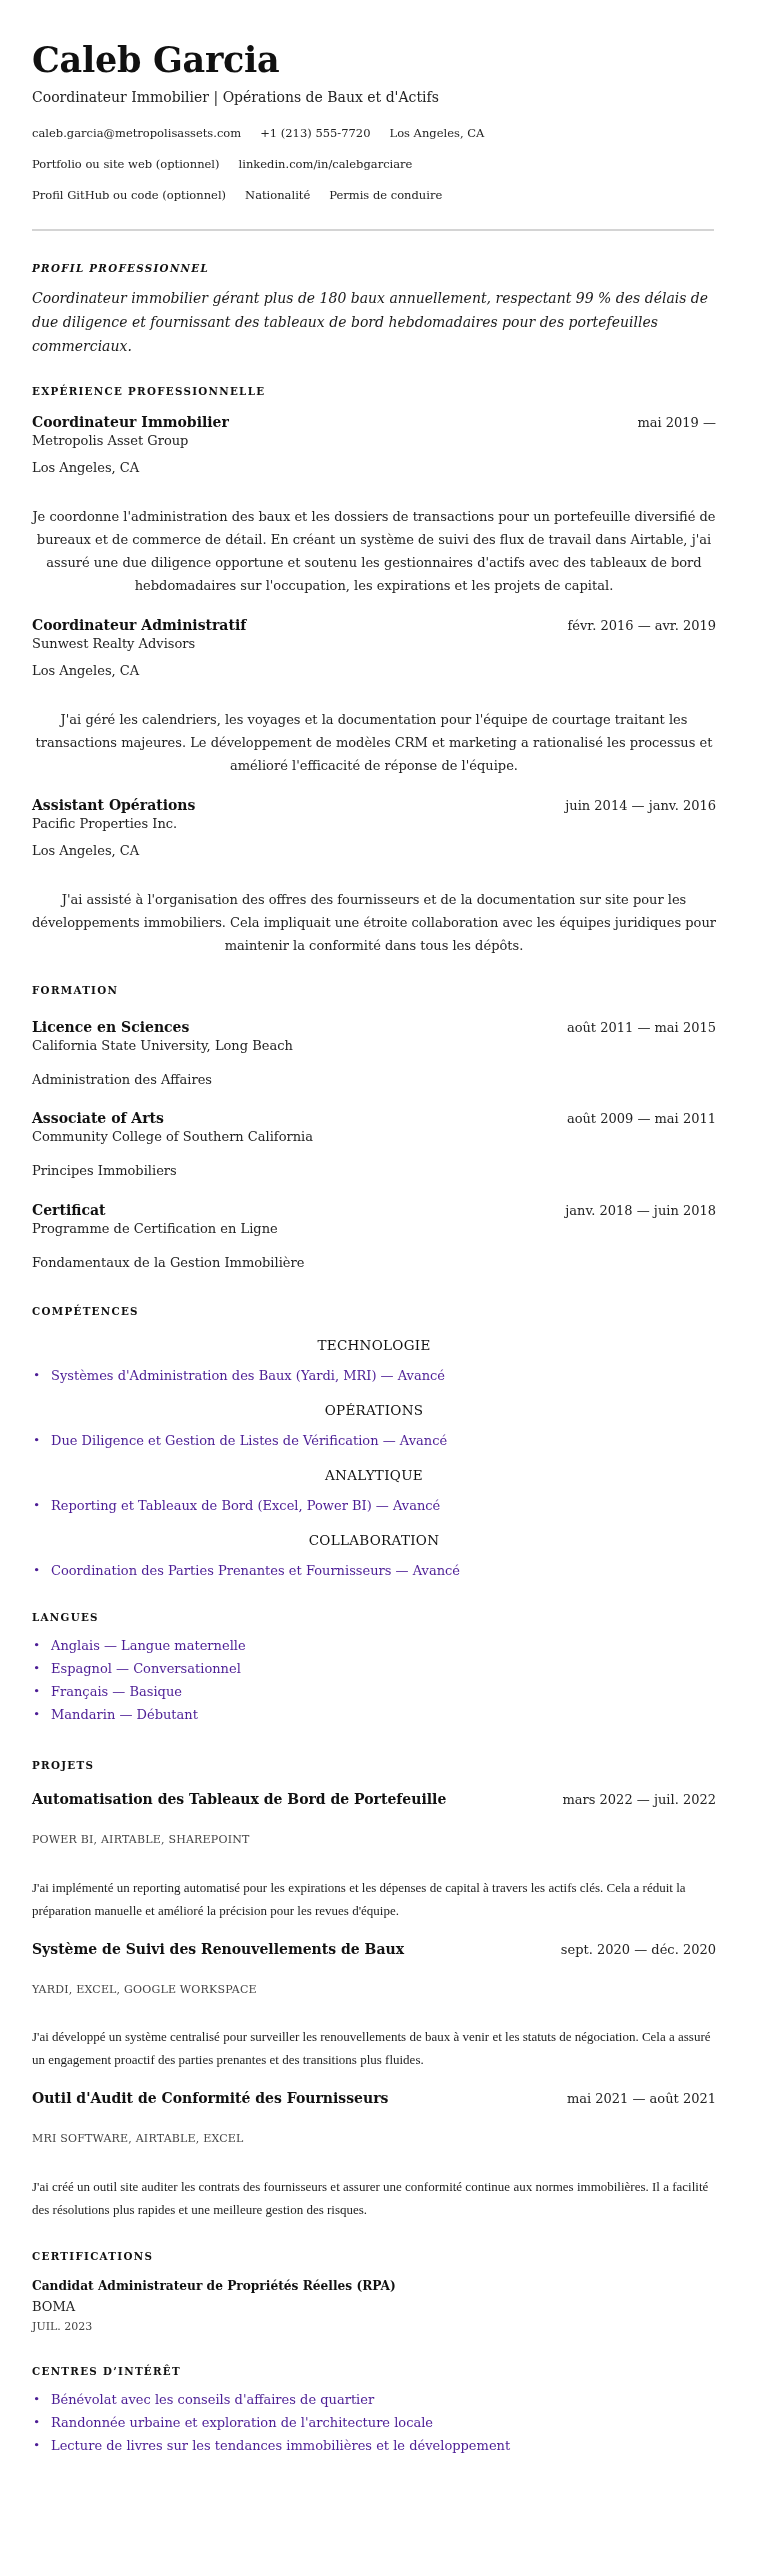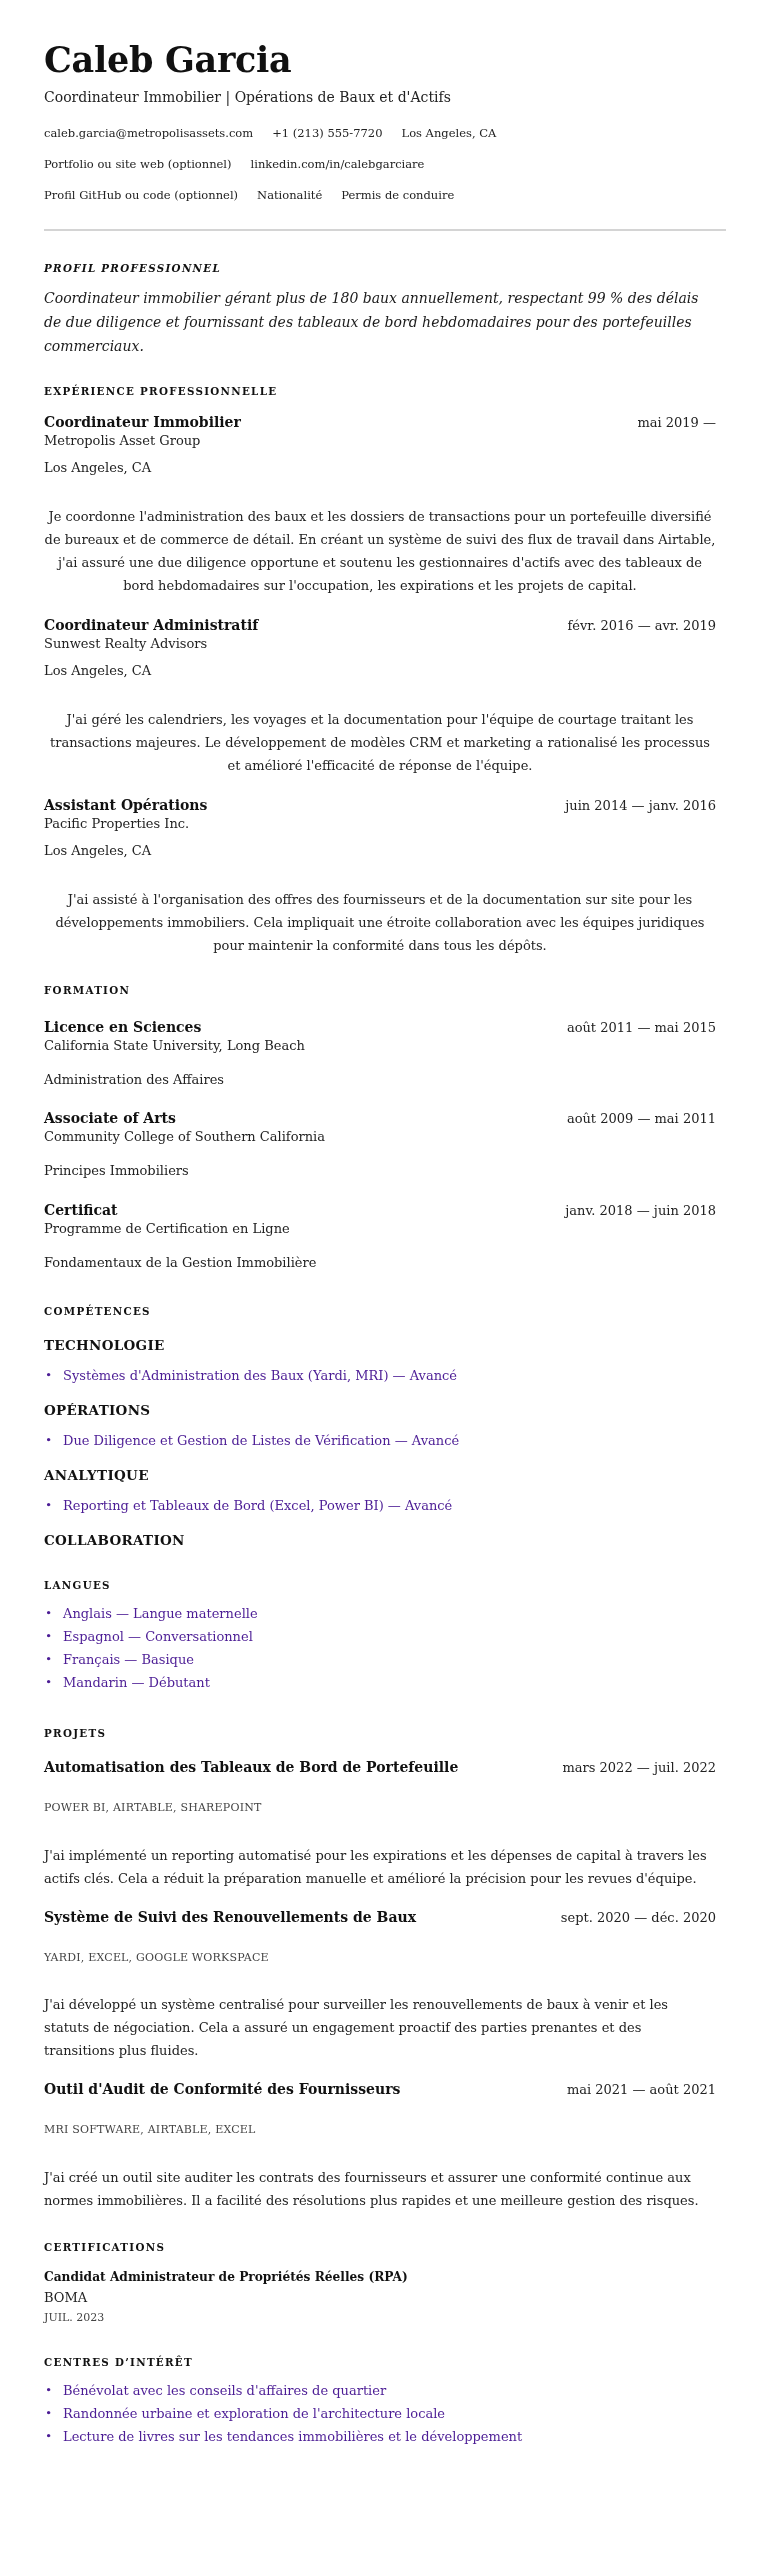--- a/index.html
+++ b/index.html
@@ -3,21 +3,21 @@
   <meta charset="utf-8">
   <style>
     * { box-sizing: border-box; margin: 0; padding: 0; }
     html, body { background: #ffffff; }
     body {
       width: 770px;
       min-height: 2576px;
       font-family: "DejaVu Serif", serif;
       color: #1a1a1a;
     }
-    .page { padding: 37px 44px 26px 44px; width: 760px; }
+    .page { padding: 37px 44px 26px 32px; width: 760px; }
 
     
     .name { font-size: 35px; font-weight: bold; line-height: 46px; color: #111; letter-spacing: -0.3px; }
     .headline { font-size: 14px; line-height: 19px; margin-top: 5.1px; color: #222; }
     .contact-row { display: flex; flex-wrap: wrap; gap: 16px 19px; font-size: 11.5px; line-height: 16.7px; color: #222; }
     .contact-row.r1 { margin-top: 18px; }
     .contact-row.r2, .contact-row.r3 { margin-top: 14px; }
     .divider { height: 1.9px; background: #d4d4d4; margin-top: 26px; width: 682px; }
 
     
@@ -35,27 +35,27 @@
     .entry-org { font-size: 13px; line-height: 18px; color: #222; }
     .entry-loc { font-size: 13px; line-height: 18px; color: #222; margin-top: 9px; }
     .entry-desc { font-size: 13px; line-height: 23px; margin-top: 28px; color: #222; text-align: center; }
     .exp-entry { margin-top: 19px; }
 
     .edu-entry { margin-top: 20.5px; }
     .edu-entry:first-child { margin-top: 18px; }
     .edu-line2 { font-size: 13px; line-height: 18px; color: #222; margin-top: 16px; }
 
     .skills-group { margin-top: 14px; }
-    .skills-group-title { font-size: 13.5px; font-weight: bold; line-height: 19px; color: #111; letter-spacing: 0.3px; }
+    .skills-group-title { font-size: 13.5px; font-weight: normal; line-height: 19px; color: #111; letter-spacing: 0.3px; text-align: center; }
     ul.bullets { list-style: none; margin-top: 9px; }
     ul.bullets li { position: relative; padding-left: 19px; font-size: 13px; line-height: 23px; color: #4c1d95; }
     ul.bullets li::before { content: "\2022"; position: absolute; left: 1.3px; top: 0; font-size: 11.5px; }
 
     .proj-tags { font-size: 11px; line-height: 15.4px; color: #444; margin-top: 23px; text-transform: uppercase; letter-spacing: 0.2px; }
-    .proj-desc { font-size: 13px; line-height: 23px; margin-top: 28px; color: #222; }
+    .proj-desc { font-size: 13px; line-height: 23px; margin-top: 28px; color: #222; font-family: Liberation Serif, serif; }
     .proj-entry { margin-top: 18px; }
     .proj-entry:first-child { margin-top: 14px; }
 
     .cert-title { font-size: 12.2px; font-weight: bold; line-height: 18px; color: #111; margin-top: 14px; }
     .cert-issuer { font-size: 13px; line-height: 18px; color: #222; margin-top: 3.8px; }
     .cert-date { font-size: 11px; line-height: 15.4px; color: #444; text-transform: uppercase; margin-top: 2.6px; }
   </style>
 </head>
 <body>
 
@@ -168,20 +168,23 @@
       </ul>
     </div>
     <div class="skills-group">
       <div class="skills-group-title">ANALYTIQUE</div>
       <ul class="bullets">
         <li>Reporting et Tableaux de Bord (Excel, Power BI) — Avancé</li>
       </ul>
     </div>
     <div class="skills-group">
       <div class="skills-group-title">COLLABORATION</div>
+      <ul class="bullets">
+        <li>Coordination des Parties Prenantes et Fournisseurs — Avancé</li>
+      </ul>
     </div>
   </section>
 
   <section class="section" style="margin-top:28px">
     <h2 class="section-title">LANGUES</h2>
     <ul class="bullets" style="margin-top:10.3px">
       <li>Anglais — Langue maternelle</li>
       <li>Espagnol — Conversationnel</li>
       <li>Français — Basique</li>
       <li>Mandarin — Débutant</li>

